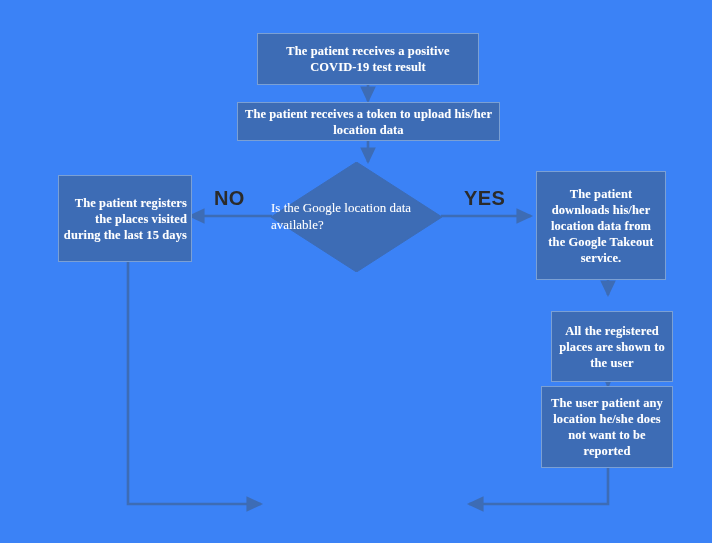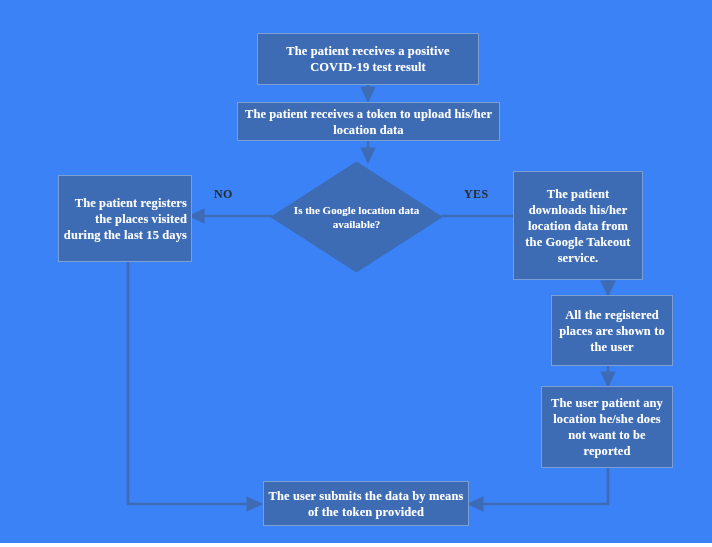--- a/index.html
+++ b/index.html
@@ -40,34 +40,33 @@
     top: 0;
     left: 0;
     display: block;
   }
   .diamond-label {
     position: absolute;
     inset: 0;
     display: flex;
     align-items: center;
     justify-content: center;
-    text-align: center;
     color: #ffffff;
-    font-weight: bold;
-    font-size: 11px;
+    font-weight: normal;
+    font-size: 13px;
     line-height: 1.3;
     text-shadow: 0 0 1px rgba(255,255,255,0.25);
     pointer-events: none;
   }
   .branch-label {
     position: absolute;
     color: #2b2b2b;
-    font-family: Liberation Serif, serif;
+    font-family: Liberation Sans, sans-serif;
     font-weight: bold;
-    font-size: 12px;
+    font-size: 20px;
     letter-spacing: 0.4px;
   }
   .conn {
     position: absolute;
     top: 0;
     left: 0;
     width: 712px;
     height: 547px;
     pointer-events: none;
   }
@@ -116,29 +115,26 @@
   </div>
 
   <div class="branch-label" style="left:464px; top:187px;">
     <span>YES</span>
   </div>
 
   <div class="node" style="left:58px; top:175px; width:134px; height:87px;text-align:right;">
     <span>The patient registers the places visited during the last 15 days</span>
   </div>
 
-  <div class="node" style="left:513px; top:171px; width:130px; height:109px;">
+  <div class="node" style="left:536px; top:171px; width:130px; height:109px;">
     <span>The patient downloads his/her location data from the Google Takeout service.</span>
   </div>
 
-  <div class="node" style="left:551px; top:295px; width:122px; height:71px;justify-content:center;">
+  <div class="node" style="left:551px; top:311px; width:122px; height:71px;justify-content:center;">
     <span>All the registered places are shown to the user</span>
   </div>
 
   <div class="node" style="left:541px; top:386px; width:132px; height:82px;">
     <span>The user patient any location he/she does not want to be reported</span>
   </div>
 
-  <div class="node" style="left:263px; top:481px; width:206px; height:45px;">
-    <span>The user submits the data by means of the token provided</span>
-  </div>
 
 </div>
 
 </body></html>

